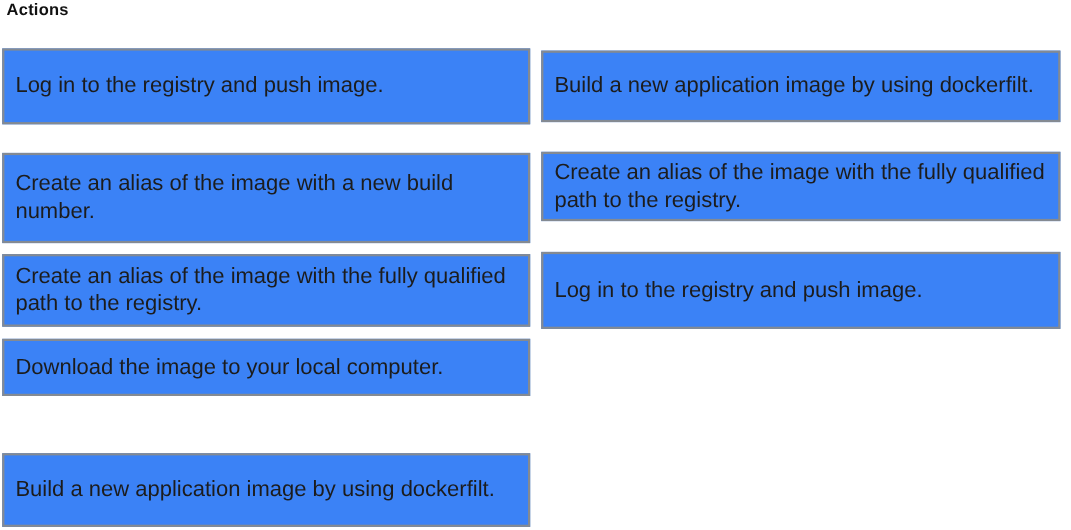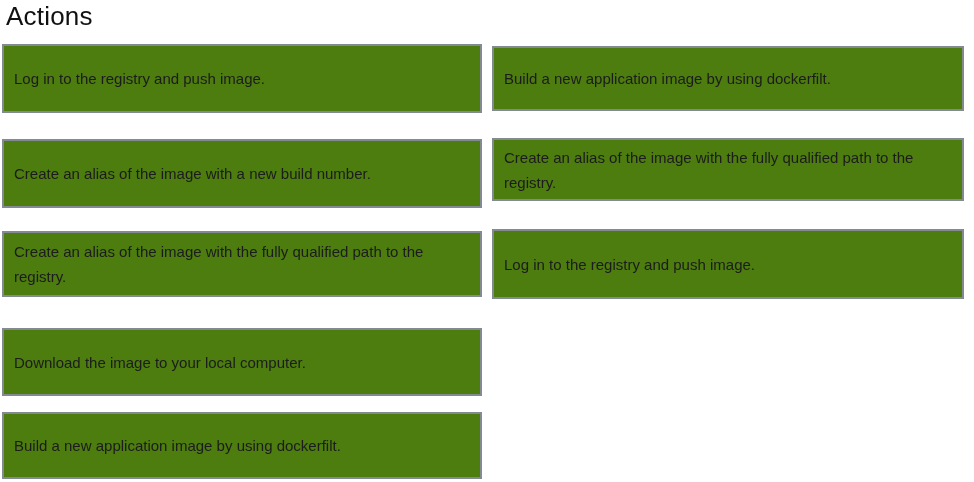--- a/index.html
+++ b/index.html
@@ -10,56 +10,56 @@
   }
   .stage {
     position: relative;
     width: 974px;
     height: 482px;
     background: #ffffff;
     overflow: hidden;
   }
   .col-header {
     position: absolute;
-    font-size: 26px;
-    font-weight: normal;
+    font-size: 15px;
+    font-weight: bold;
     color: #111111;
     letter-spacing: 0.2px;
   }
   .tile {
     position: absolute;
     box-sizing: border-box;
-    background: #4d7c0f;
+    background: #3b82f6;
     border: 2px solid #848a92;
     display: flex;
     align-items: center;
     padding: 0 12px 0 10px;
-    font-size: 15px;
+    font-size: 20px;
     line-height: 25px;
     color: #1c1c1c;
     cursor: default;
   }
   
   .l { left: 2px;  width: 480px; }
   .r { left: 492px; width: 472px; }
 </style>
 </head>
 <body>
 
 <div class="stage">
 
   <div class="col-header" style="left:6px; top:1px;">Actions</div>
 
   <div class="tile l" style="top:44px; height:69px;">Log in to the registry and push image.</div>
 
-  <div class="tile l" style="top:139px; height:69px;">Create an alias of the image with a new build number.</div>
+  <div class="tile l" style="top:139px; height:82px;">Create an alias of the image with a new build number.</div>
 
   <div class="tile l" style="top:231px; height:66px;">Create an alias of the image with the fully qualified path to the registry.</div>
 
-  <div class="tile l" style="top:328px; height:68px;">Download the image to your local computer.</div>
+  <div class="tile l" style="top:308px; height:52px;">Download the image to your local computer.</div>
 
   <div class="tile l" style="top:412px; height:67px;">Build a new application image by using dockerfilt.</div>
 
 
   <div class="tile r" style="top:46px; height:65px;">Build a new application image by using dockerfilt.</div>
 
   <div class="tile r" style="top:138px; height:63px;">Create an alias of the image with the fully qualified path to the registry.</div>
 
   <div class="tile r" style="top:229px; height:70px;">Log in to the registry and push image.</div>
 

